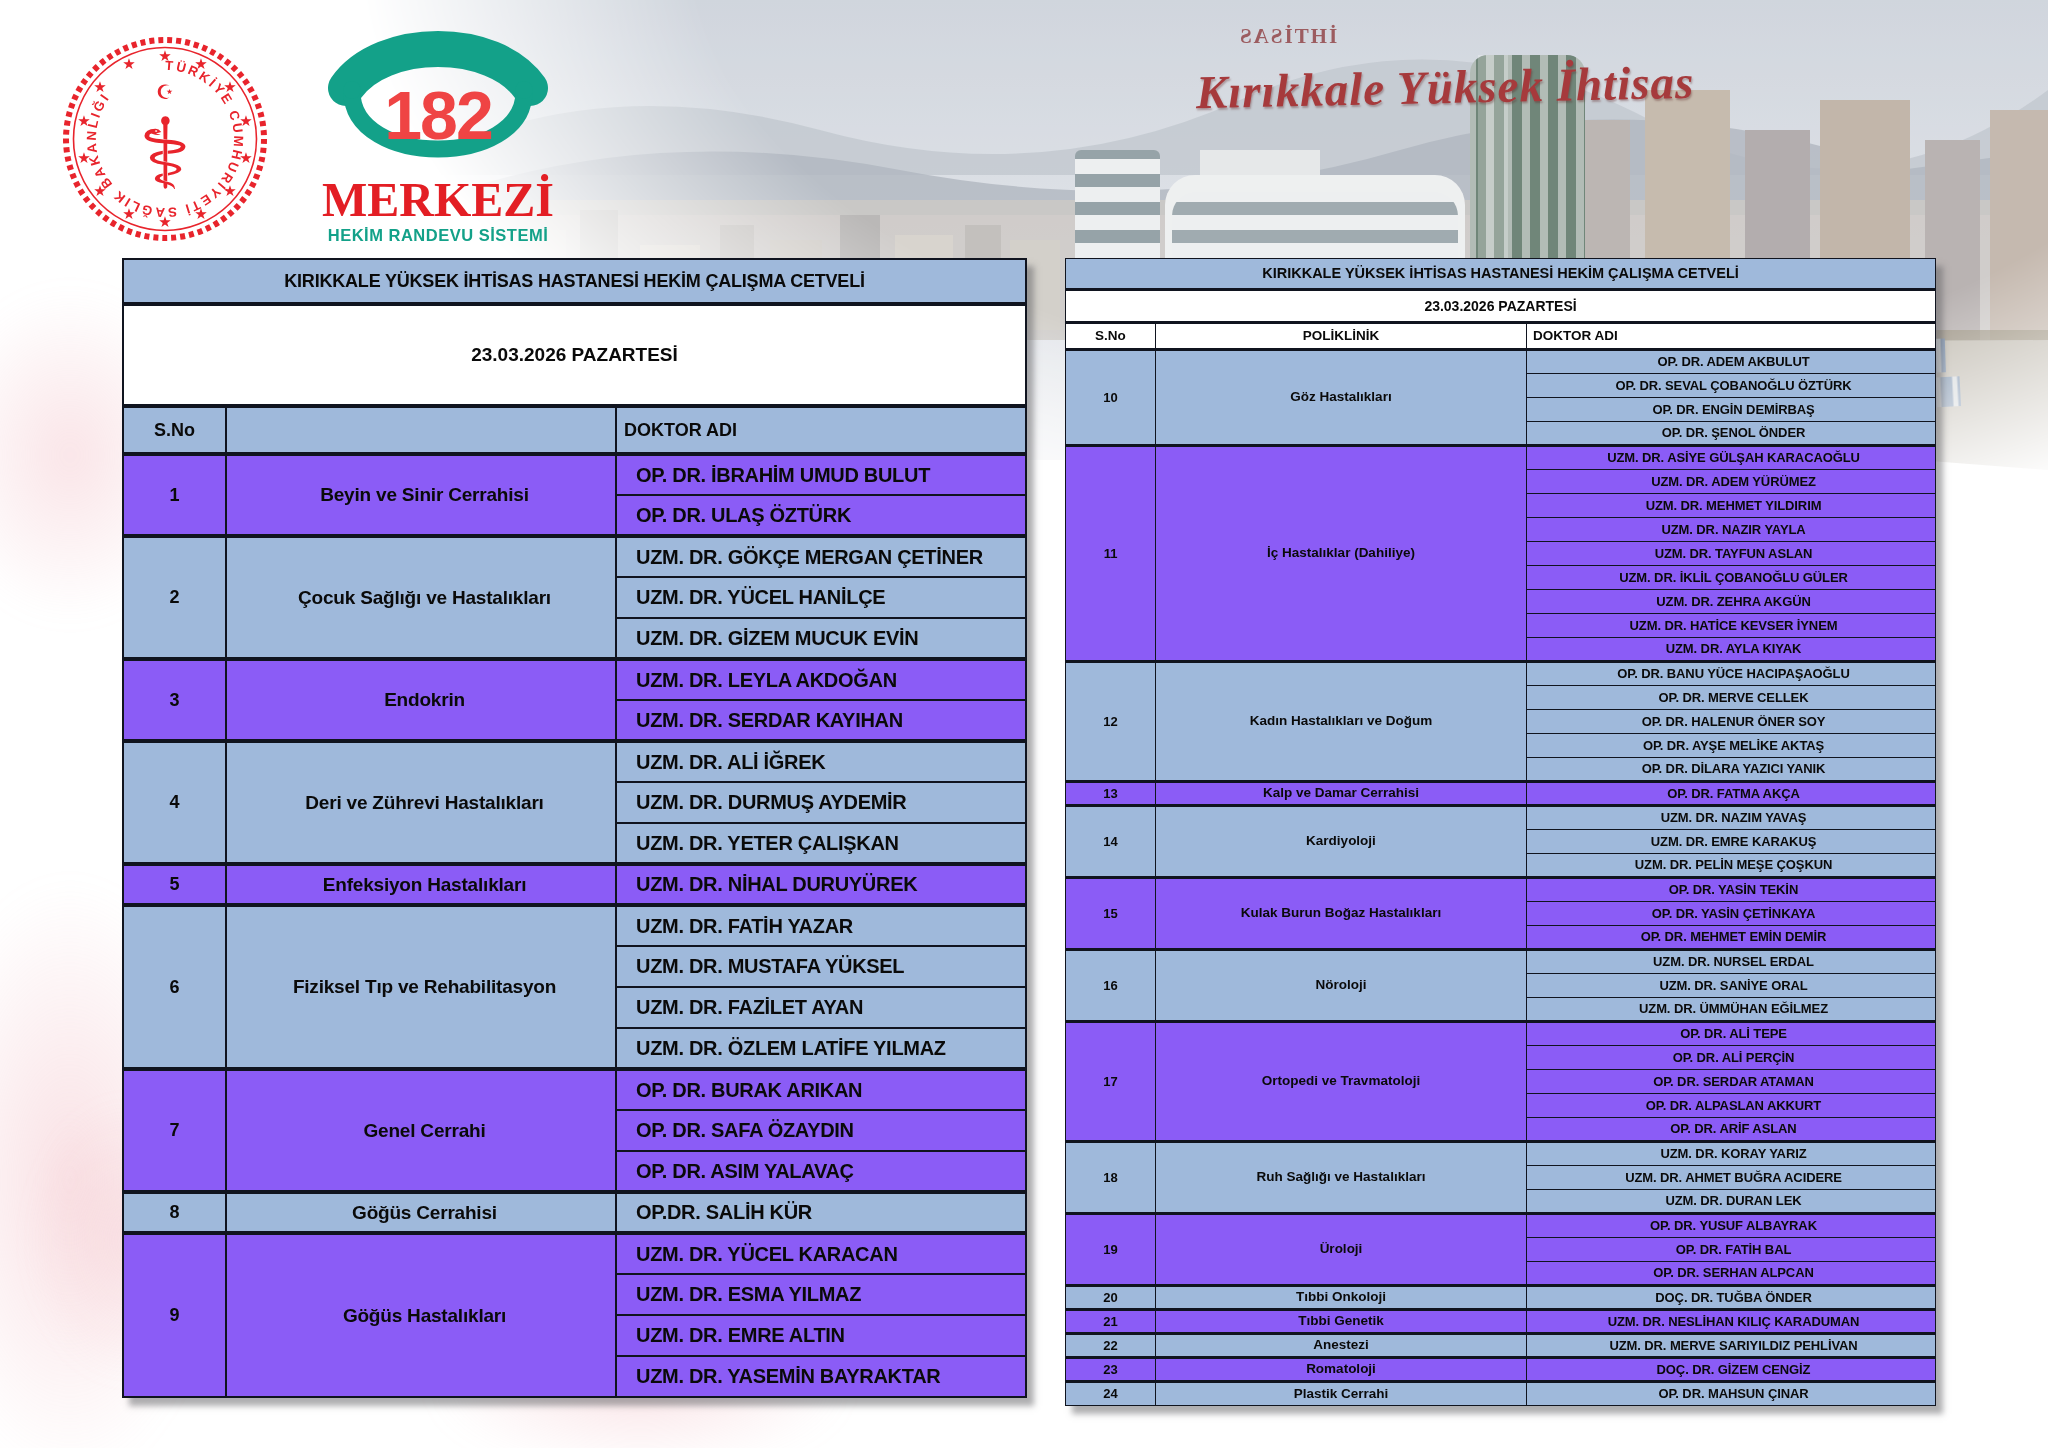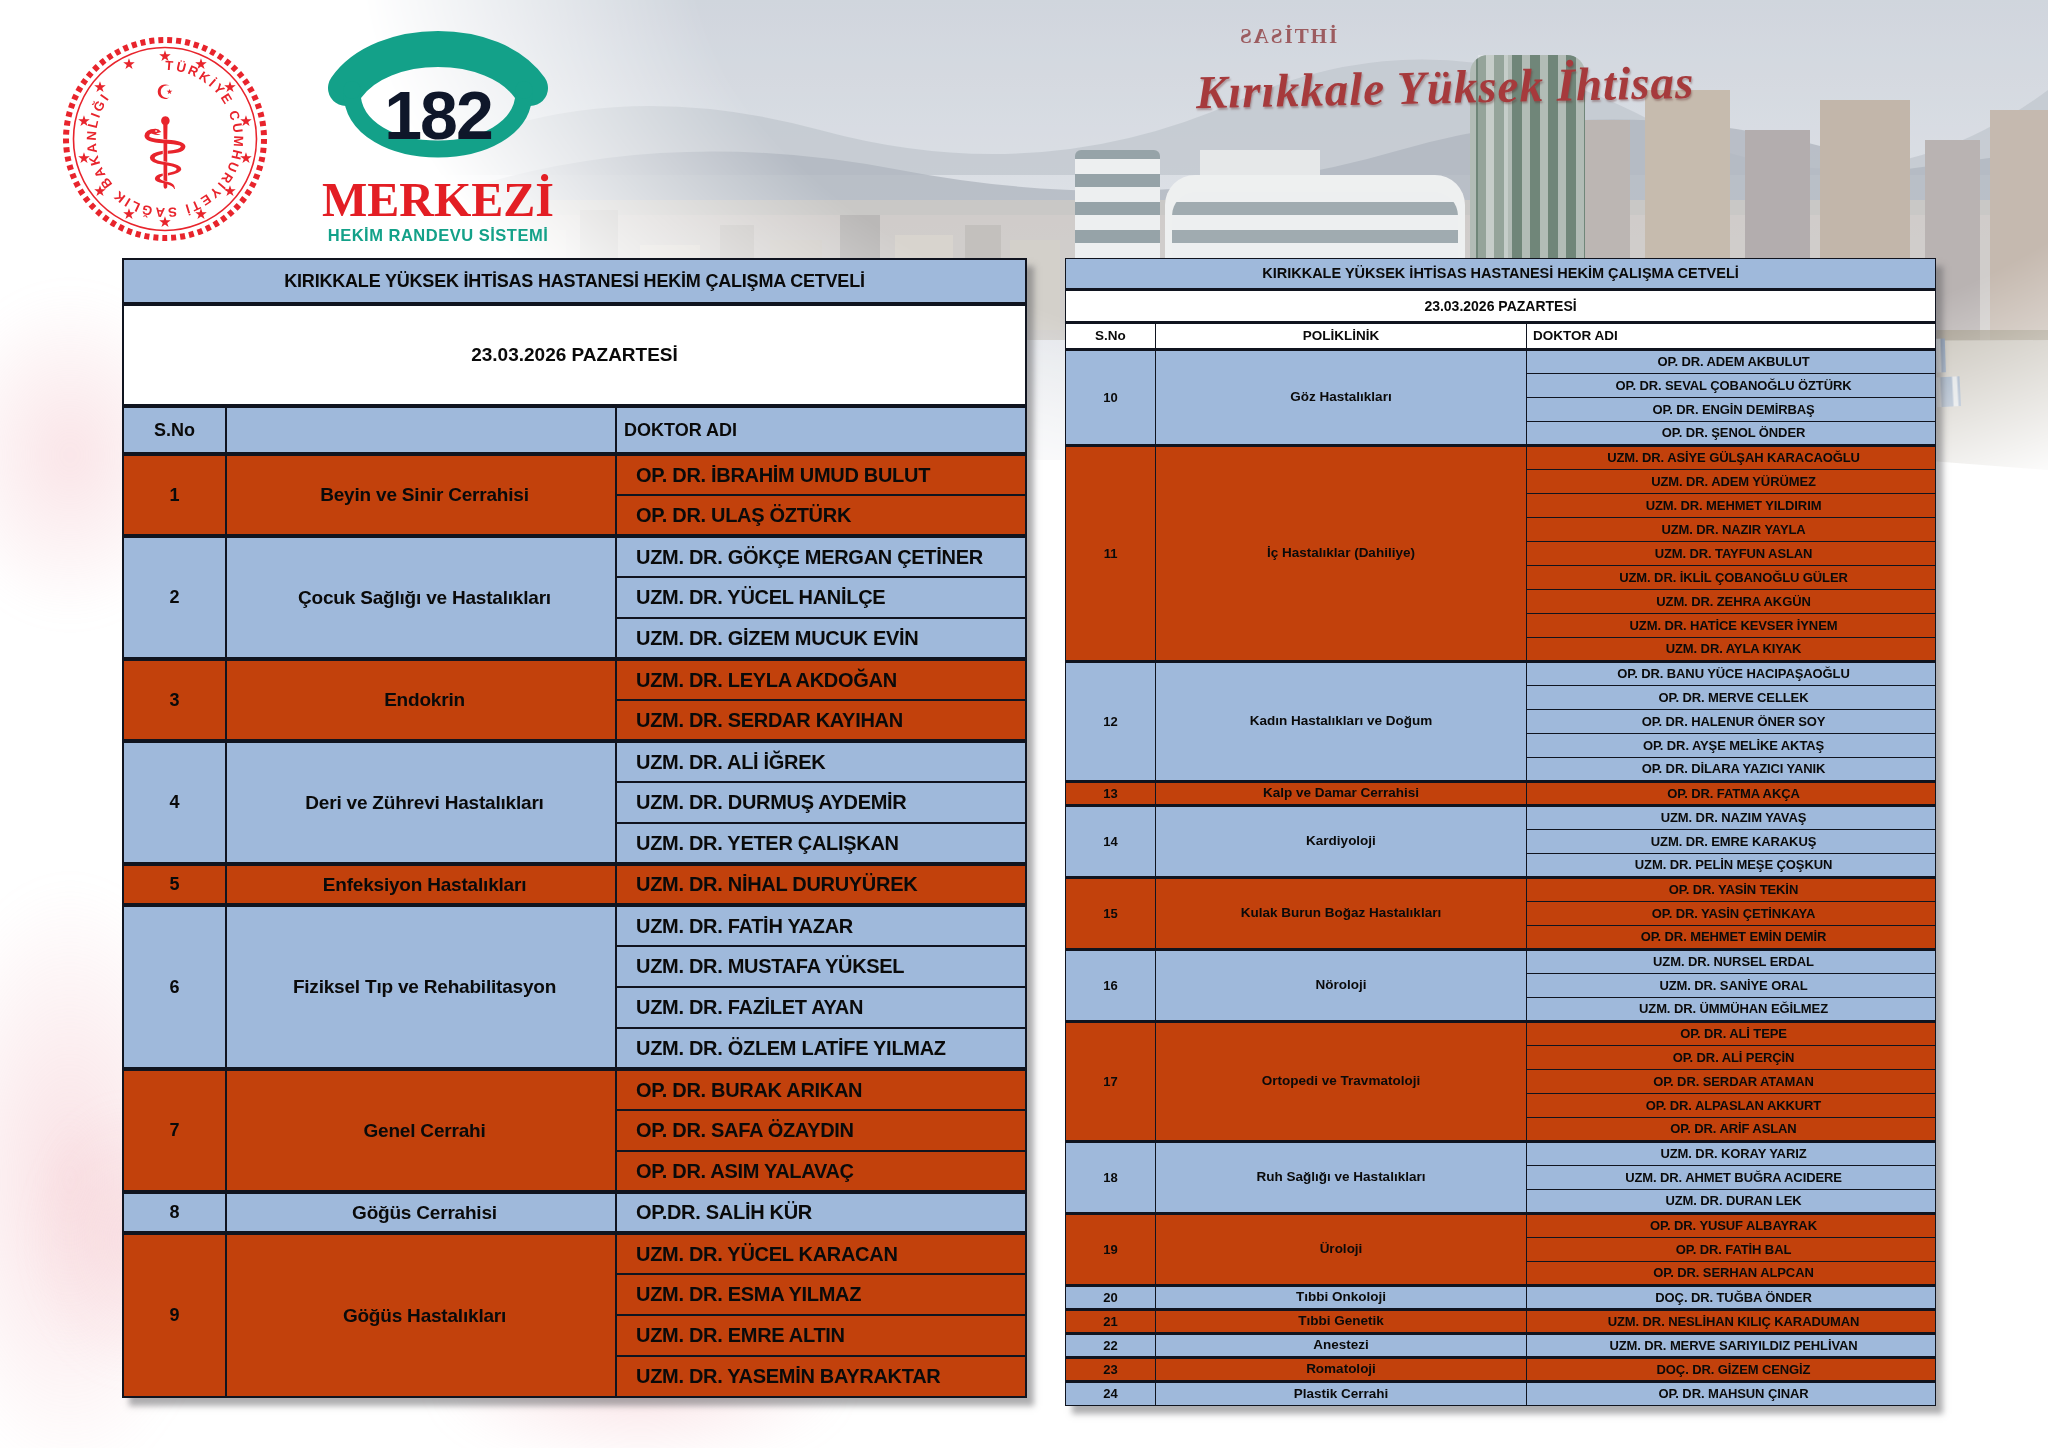--- a/index.html
+++ b/index.html
@@ -24,31 +24,31 @@
   .sw2{left:-80px;top:880px;width:300px;height:600px;background:radial-gradient(closest-side,rgba(238,166,176,.34),rgba(238,166,176,0));}
   .sw3{left:430px;top:1310px;width:420px;height:160px;background:radial-gradient(closest-side,rgba(238,166,176,.28),rgba(238,166,176,0));}
   .sw4{left:30px;top:1100px;width:200px;height:280px;background:radial-gradient(closest-side,rgba(240,170,180,.22),rgba(240,170,180,0));}
 
   
   .minlogo{position:absolute;left:62px;top:36px;width:206px;height:206px;}
 
   
   .mhrs{position:absolute;left:312px;top:26px;width:252px;height:228px;text-align:center;}
   .mhrs svg{position:absolute;left:0;top:0;}
-  .mhrs-num{position:absolute;left:0;right:0;top:50px;font-size:68px;font-weight:700;color:#0f172a;letter-spacing:-2px;}
+  .mhrs-num{position:absolute;left:0;right:0;top:50px;font-size:68px;font-weight:700;color:#ef4444;letter-spacing:-2px;}
   .mhrs-merkezi{position:absolute;left:0;right:0;top:146px;font-size:48px;font-weight:700;color:#e31e24;letter-spacing:0;font-family:Liberation Serif, serif;}
   .mhrs-sub{position:absolute;left:0;right:0;top:200px;font-size:16.5px;font-weight:700;color:#13a189;letter-spacing:.5px;}
 
   
   .tblwrap{position:absolute;box-shadow:7px 8px 6px rgba(95,95,100,.5);background:#fff;}
   table.sched{border-collapse:collapse;table-layout:fixed;background:#fff;}
   .sched td{border:2px solid #10141f;overflow:hidden;white-space:nowrap;font-weight:700;
             color:#0a0a0a;vertical-align:middle;line-height:1.05;}
   tr.blue td{background:#9fb9db;}
-  tr.white td{background:#c2410c;}
+  tr.white td{background:#8b5cf6;}
 
   .t-left{width:903px;}
   .t-left td{border-width:2px;}
   .t-left .title-cell{height:40px;font-size:18px;text-align:center;background:#9fb9db;border-bottom-width:4px;letter-spacing:-.2px;}
   .t-left .date-cell{height:96px;font-size:19px;text-align:center;background:#fff;border-bottom-width:4px;}
   .t-left .colhead-cell{height:42px;font-size:18px;background:#9fb9db;border-top-width:4px;border-bottom-width:4px;}
   .t-left .colhead-cell.c0{text-align:center;}
   .t-left .colhead-cell.c2{text-align:left;padding-left:7px;}
   .t-left tr.doc-row{height:41px;}
   .t-left .doc-cell{font-size:20px;text-align:left;padding-left:19px;letter-spacing:-.3px;}

